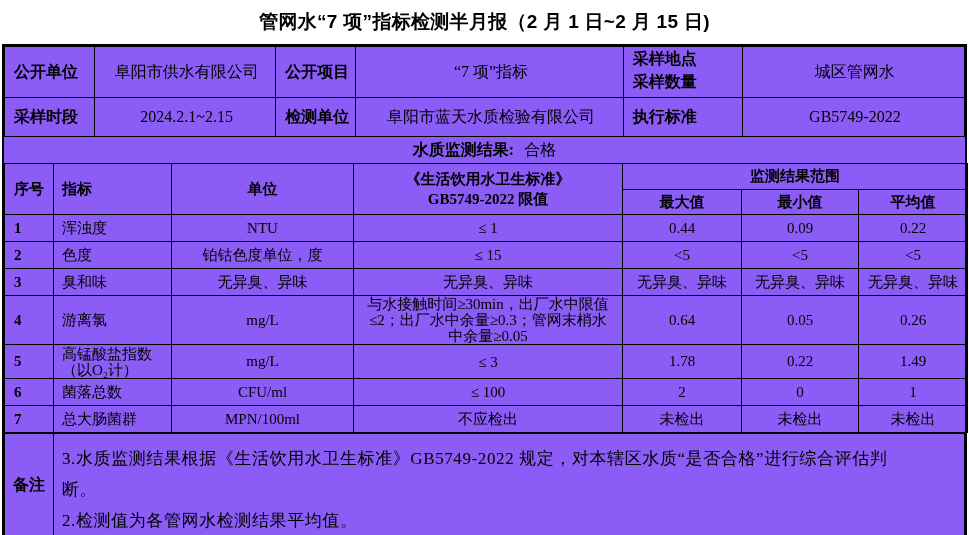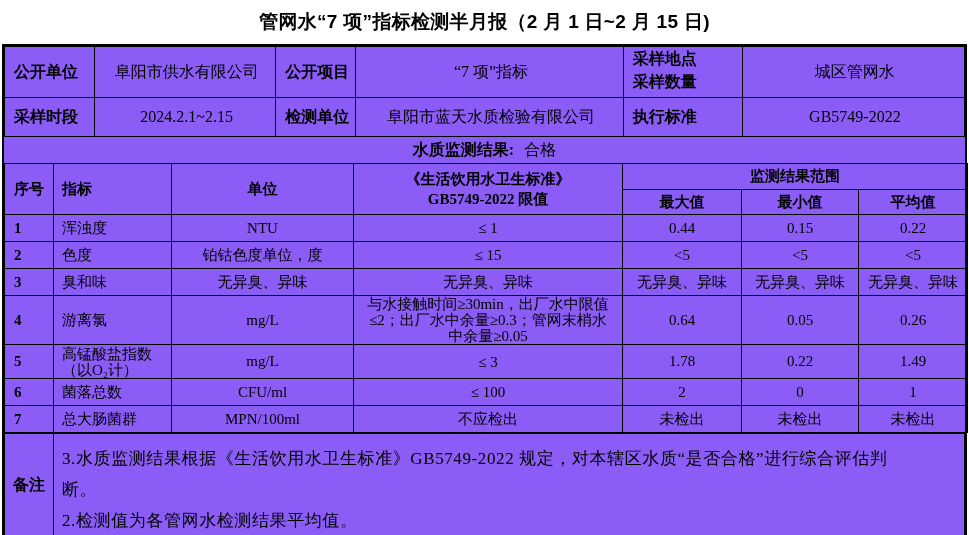--- a/index.html
+++ b/index.html
@@ -115,21 +115,21 @@
         <th>平均值</th>
       </tr>
     </thead>
     <tbody>
       <tr>
         <td class="no">1</td>
         <td class="ind">浑浊度</td>
         <td>NTU</td>
         <td class="limitcell">≤ 1</td>
         <td>0.44</td>
-        <td>0.15</td>
+        <td>0.09</td>
         <td>0.22</td>
       </tr>
       <tr>
         <td class="no">2</td>
         <td class="ind">色度</td>
         <td>铂钴色度单位，度</td>
         <td class="limitcell">≤ 15</td>
         <td>&lt;5</td>
         <td>&lt;5</td>
         <td>&lt;5</td>

